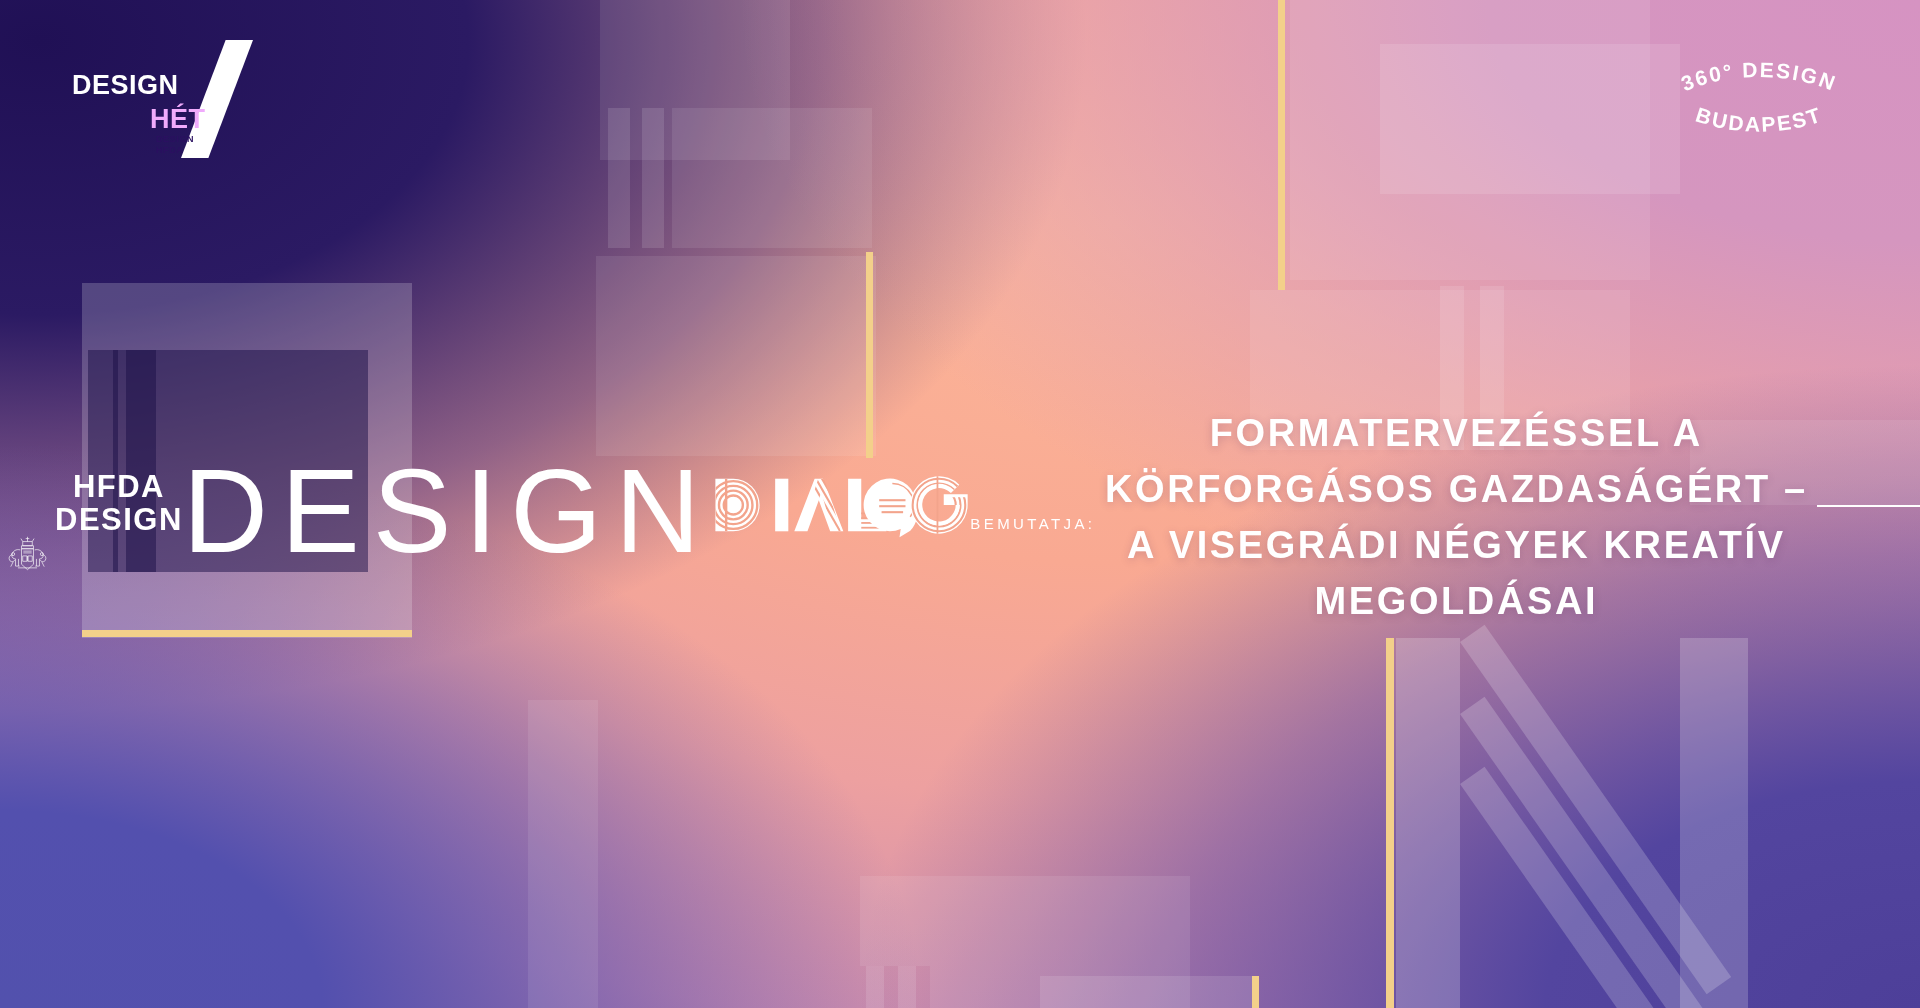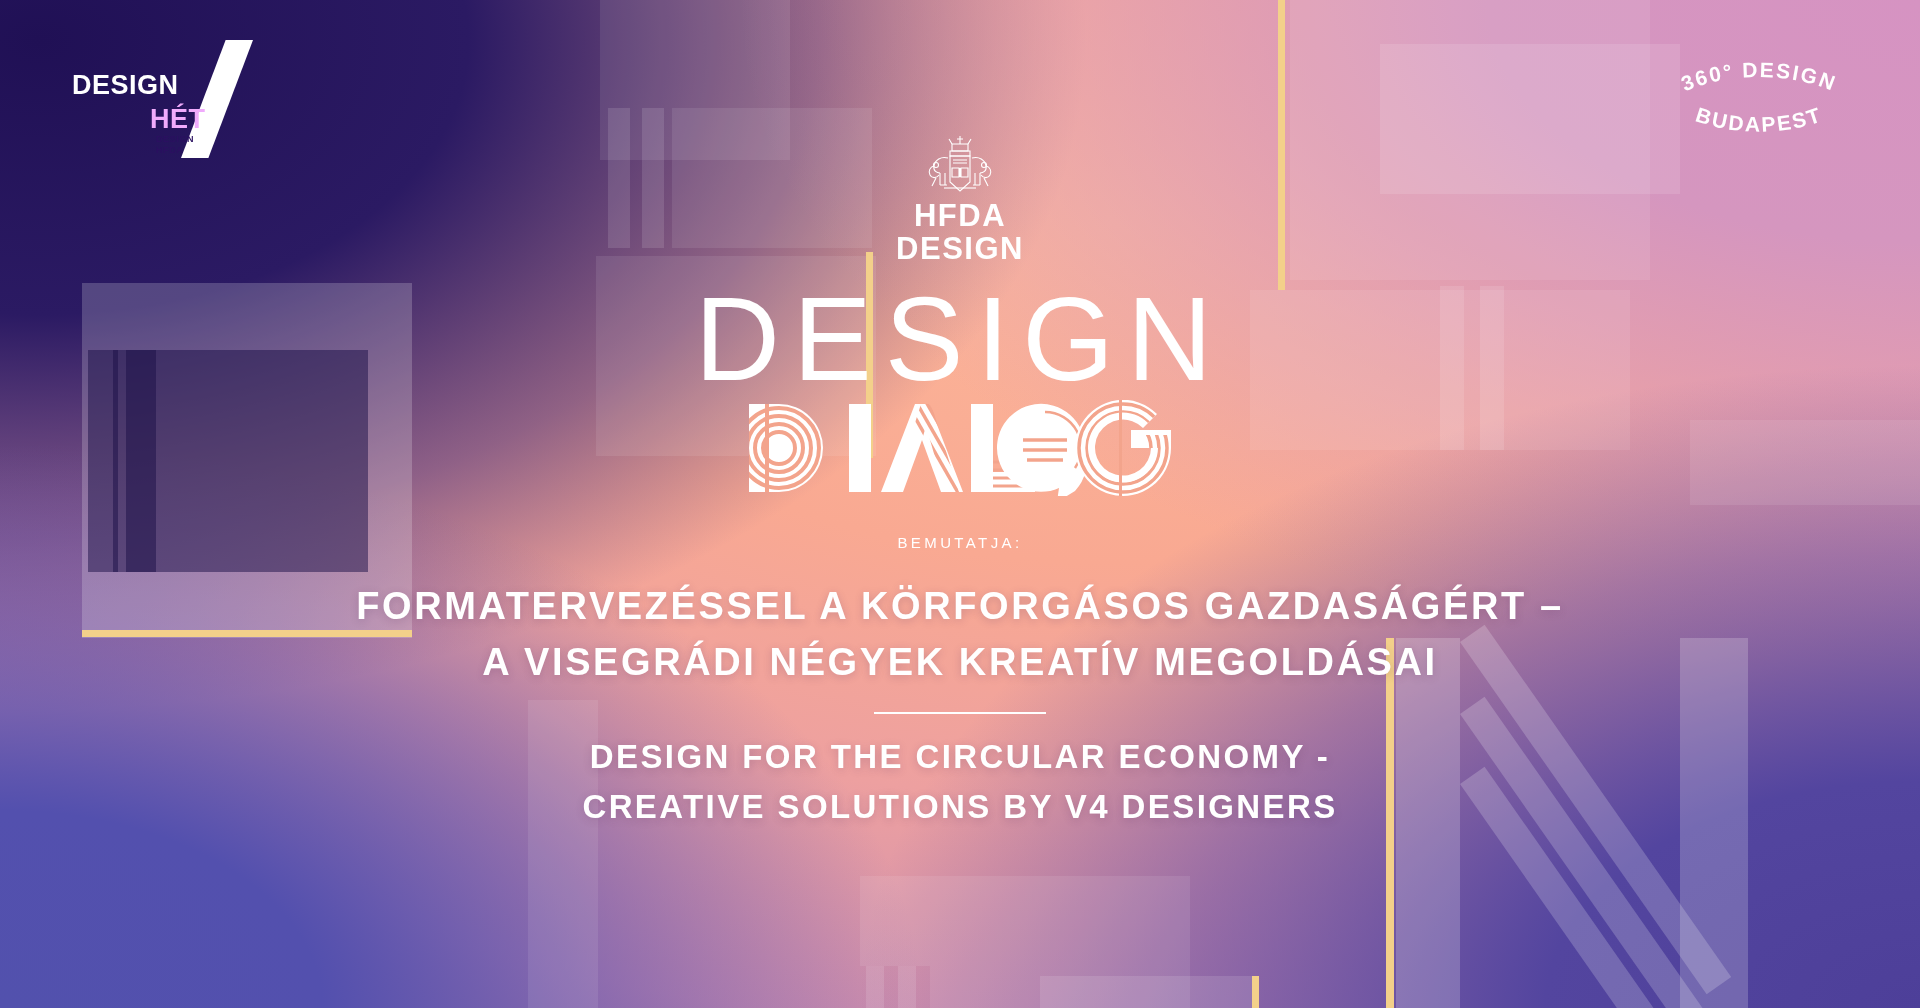--- a/index.html
+++ b/index.html
@@ -67,21 +67,21 @@
   
   .nwrap { position:absolute; right:0; bottom:0; width:560px; height:390px; overflow:hidden; }
   .n-stem-l { position:absolute; left:36px; top:20px; width:64px; height:370px; background:rgba(255,255,255,0.20); }
   .n-stem-r { position:absolute; left:320px; top:20px; width:68px; height:370px; background:rgba(255,255,255,0.20); }
   .n-gold { position:absolute; left:26px; top:20px; width:8px; height:370px; background:#f3d08a; }
   .n-diag { position:absolute; background:rgba(255,255,255,0.20); transform-origin:top left; }
 
   
   .content {
     position:absolute; inset:0;
-    display:flex; flex-direction:column; align-items:center;
+    display:flex; flex-direction:row; align-items:center;
   }
 
   
   .dhet {
     position:absolute; left:72px; top:40px;
     width:175px; height:118px;
   }
   .dhet-slash {
     position:absolute; right:-6px; top:0;
     width:72px; height:118px;
@@ -339,19 +339,15 @@
 
     <div class="bemutatja">BEMUTATJA:</div>
 
     <div class="hl-hu">
       <div>FORMATERVEZÉSSEL A KÖRFORGÁSOS GAZDASÁGÉRT –</div>
       <div>A VISEGRÁDI NÉGYEK KREATÍV MEGOLDÁSAI</div>
     </div>
 
     <div class="divider"></div>
 
-    <div class="hl-en">
-      <div>DESIGN FOR THE CIRCULAR ECONOMY -</div>
-      <div>CREATIVE SOLUTIONS BY V4 DESIGNERS</div>
-    </div>
 
   </div>
 </div>
 
 </body></html>

